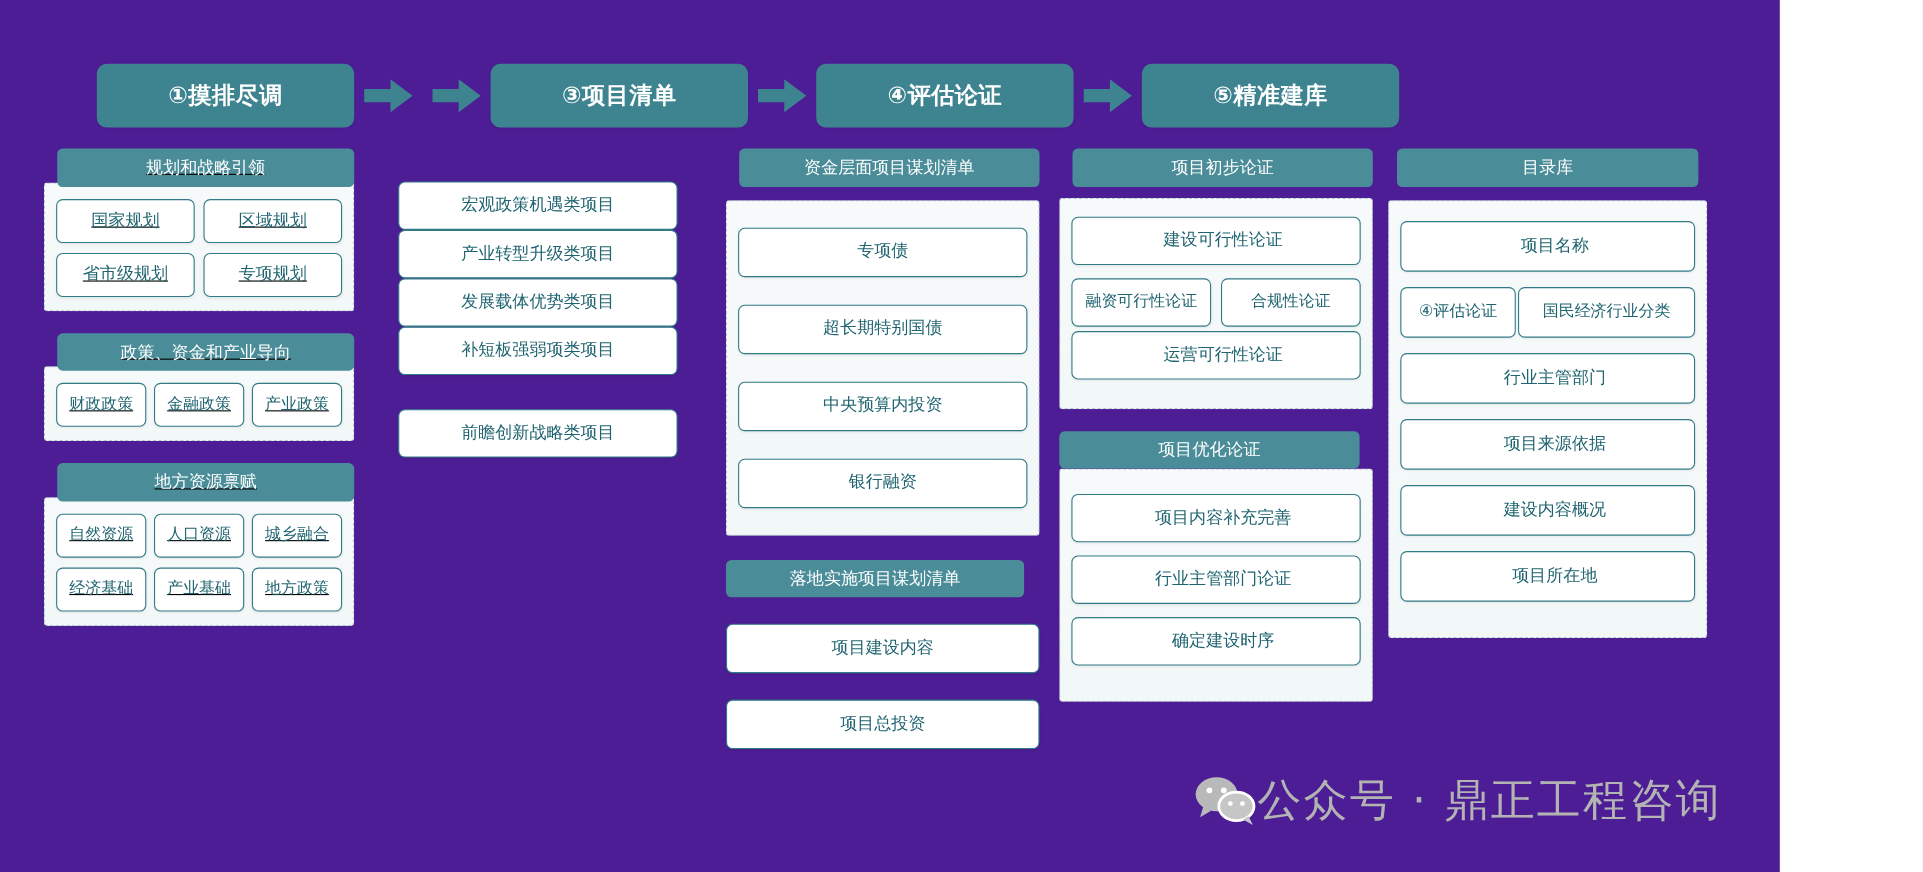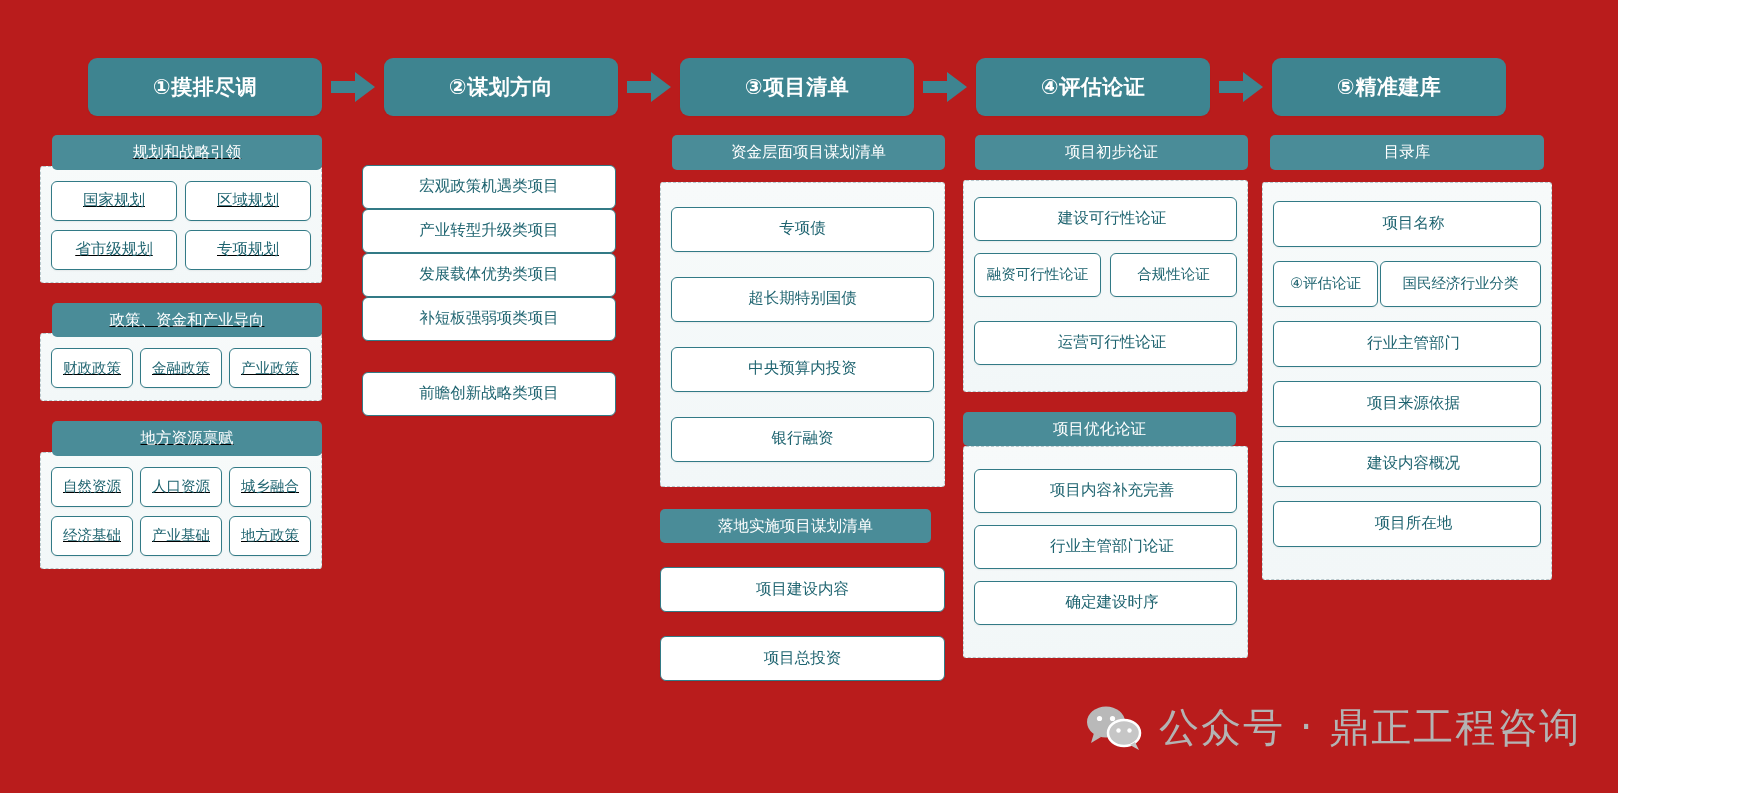--- a/index.html
+++ b/index.html
@@ -14,21 +14,21 @@
     font-family: "DejaVu Sans", "Liberation Sans", sans-serif;
     overflow: hidden;
     position: relative;
   }
 
   
   #canvas {
     position: relative;
     width: 1618px;
     height: 793px;
-    background: #b91c1c;
+    background: #4c1d95;
   }
 
   
   .stage-row {
     position: absolute;
     top: 57px;
     left: 88px;
     width: 1580px;
     height: 60px;
     display: flex;
@@ -126,40 +126,39 @@
   .plain-stack .bx { width: 100%; height: 44px; }
   .plain-stack .bx:last-child { margin-bottom: 0; margin-top: 31px; }
 
   
   .c3-stack > .bx { width: 100%; height: 45px; margin-bottom: 25px; }
   .c3-stack > .bx:last-child { margin-bottom: 4px; }
   .c3-bottom > .bx { width: 100%; height: 45px; margin-bottom: 24px; }
 
   
   .c4 .bx { height: 44px; }
-  .c4-row { display: flex; gap: 9px; margin-bottom: 24px; }
+  .c4-row { display: flex; gap: 9px; margin-bottom: 4px; }
   .c4-row > .bx { flex: 1 1 0; font-size: 14.5px; }
   .c4 .stack > .bx { margin-bottom: 12px; }
 
   
   .c5 .bx { height: 46px; }
   .c5 .stack > .bx { margin-bottom: 14px; }
   .c5-row { display: flex; gap: 2px; margin-bottom: 14px; }
   .c5-row > .bx { font-size: 14.5px; }
   .c5-row > .bx.narrow { flex: 0 0 105px; }
   .c5-row > .bx.wide   { flex: 1 1 auto; }
 
   
   #watermark {
     position: absolute;
     left: 1085px;
     top: 700px;
     display: flex;
     align-items: center;
-    gap: 16px;
     color: #b3b3b3;
     font-size: 40px;
     letter-spacing: 2px;
     white-space: nowrap;
     user-select: none;
   }
   #watermark .wm-text { font-weight: normal; }
   .wechat-icon { display: block; }
 </style>
 </head>
@@ -171,23 +170,20 @@
 
     <div class="stage-pill">
       <span>①摸排尽调</span>
     </div>
     <div class="stage-arrow">
       <svg width="44" height="30" viewBox="0 0 44 30">
         <polygon points="0,9 24,9 24,0 44,15 24,30 24,21 0,21" fill="#3e8490"></polygon>
       </svg>
     </div>
 
-    <div class="stage-pill">
-      <span>②谋划方向</span>
-    </div>
     <div class="stage-arrow">
       <svg width="44" height="30" viewBox="0 0 44 30">
         <polygon points="0,9 24,9 24,0 44,15 24,30 24,21 0,21" fill="#3e8490"></polygon>
       </svg>
     </div>
 
     <div class="stage-pill">
       <span>③项目清单</span>
     </div>
     <div class="stage-arrow">

